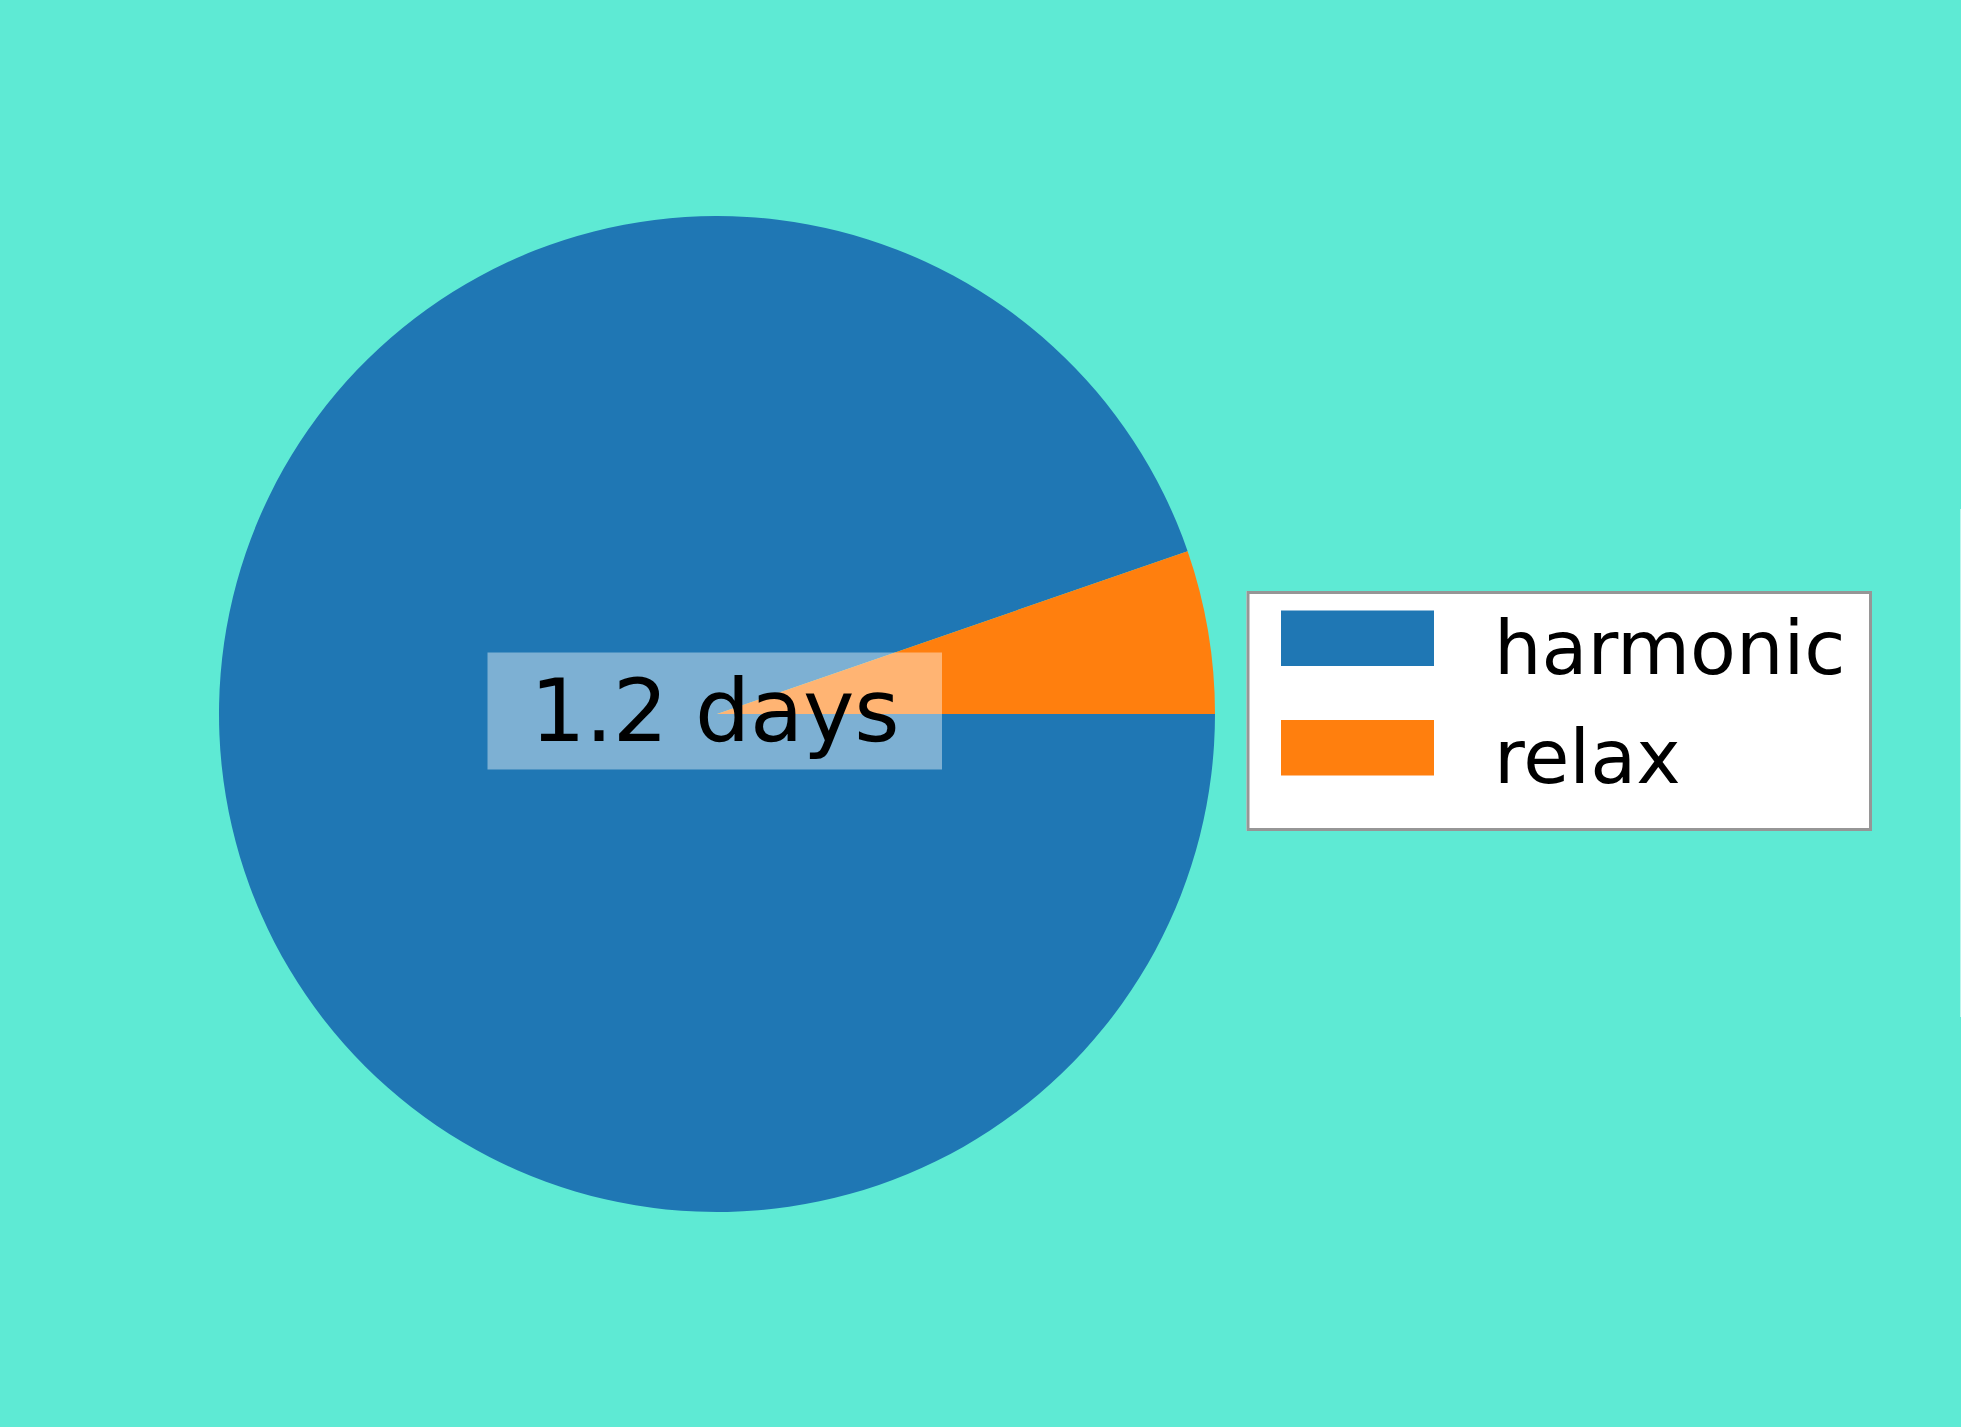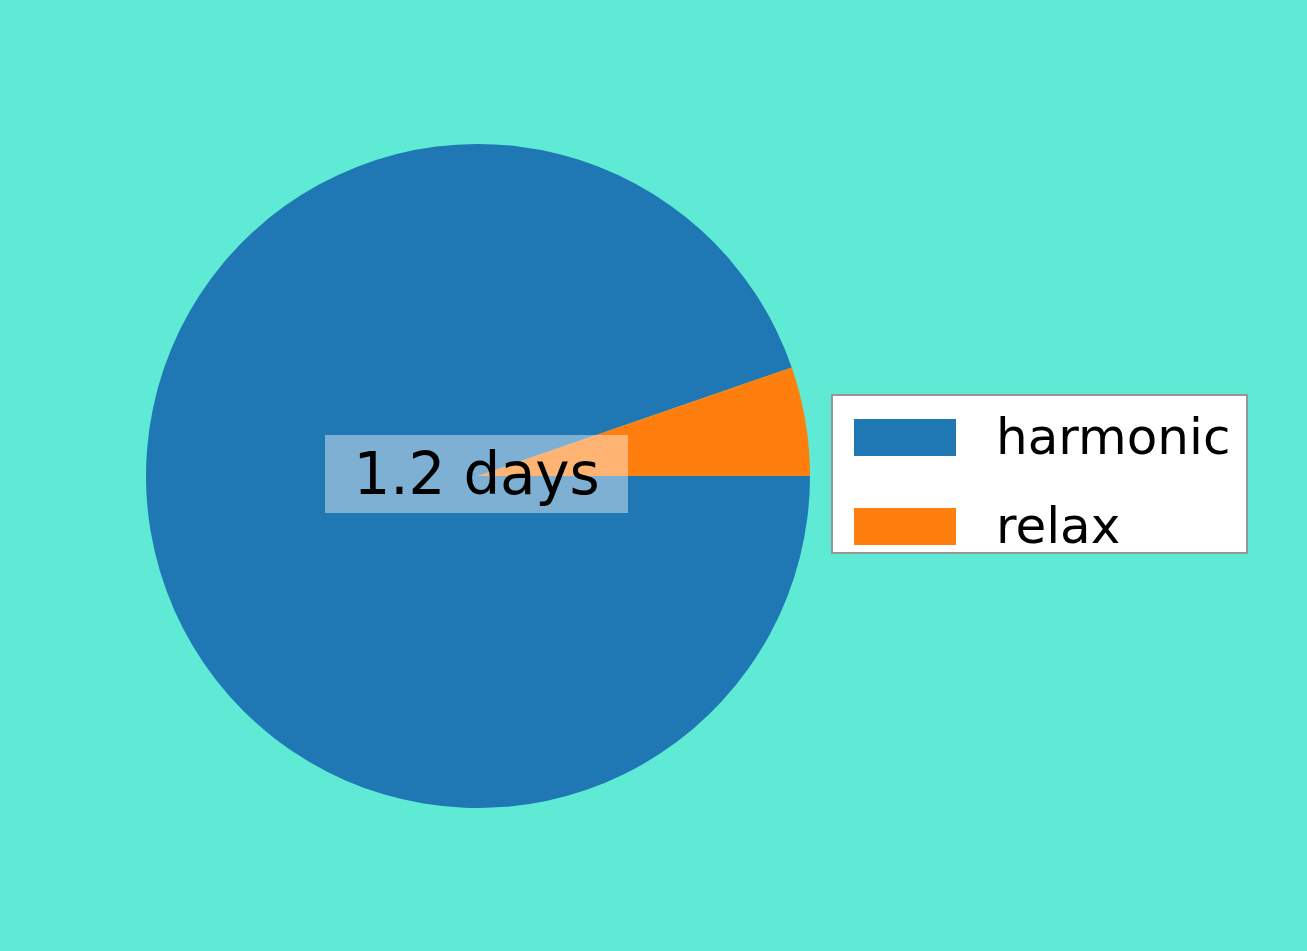--- a/index.html
+++ b/index.html
@@ -51,25 +51,25 @@
     width: 417px;
     height: 160px;
     background: #ffffff;
     border: 2px solid #969696;
     box-sizing: border-box;
   }
   .legend-row {
     position: absolute;
     left: 21px;
     display: flex;
-    align-items: center;
+    align-items: flex-start;
     height: 60px;
   }
   .legend-row.row-0 { top: 11px; }
-  .legend-row.row-1 { top: 84px; margin-top: 16px; }
+  .legend-row.row-1 { top: 84px; }
   .legend-swatch {
     width: 102px;
     height: 37px;
     flex: none;
   }
   .legend-text {
     margin-left: 40px;
     font-family: "DejaVu Sans", sans-serif;
     font-size: 50px;
     line-height: 1;

